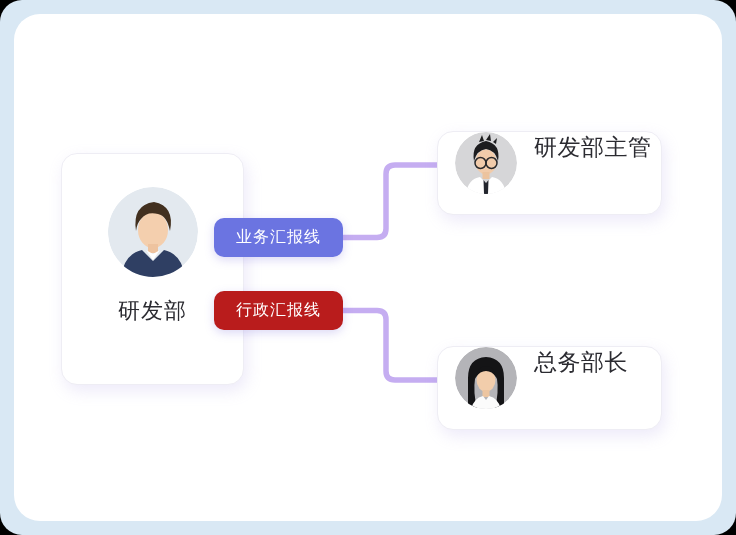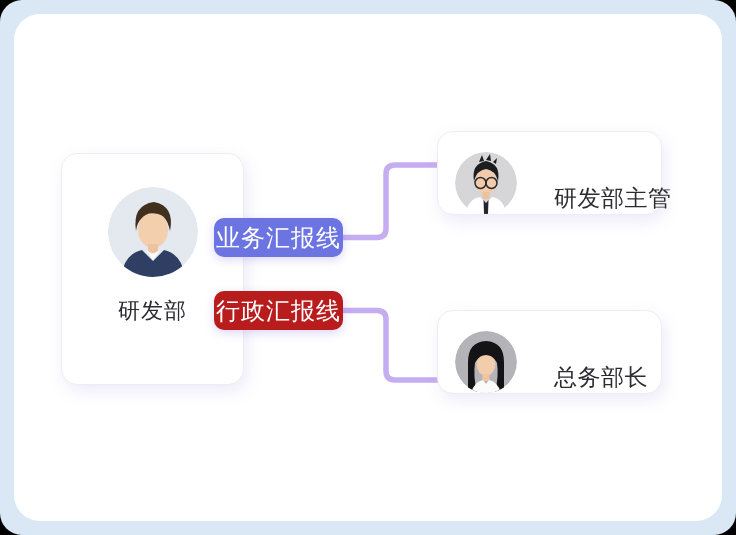--- a/index.html
+++ b/index.html
@@ -59,45 +59,44 @@
     font-size: 22px;
     line-height: 42px;
     color: #2b2b31;
     text-align: center;
     letter-spacing: 1px;
   }
   .person-card {
     width: 225px; height: 84px;
     border-radius: 16px;
     display: flex;
-    align-items: flex-end;
+    align-items: flex-start;
     padding-left: 17px;
     z-index: 3;
-    gap: 20px;
   }
   .card-supervisor { left: 423px; top: 117px; }
-  .card-director  { left: 423px; top: 296px; }
+  .card-director  { left: 423px; top: 332px; }
   .person-avatar { width: 62px; height: 62px; }
   .person-title {
     margin-left: 17px;
     font-size: 23px;
     color: #2b2b31;
     letter-spacing: 0.5px;
     white-space: nowrap;
   }
   .badge {
     position: absolute;
     left: 200px;
     width: 129px; height: 39px;
     border-radius: 10px;
     display: flex;
     align-items: center;
     justify-content: center;
     color: #ffffff;
-    font-size: 24px;
+    font-size: 16px;
     letter-spacing: 1px;
     box-shadow: 0 3px 10px rgba(130,120,220,0.28);
     z-index: 4;
   }
   .badge-business { top: 204px; background: #6b74e1; }
   .badge-admin    { top: 277px; background: #b91c1c; }
 </style>
 </head>
 <body>
 

